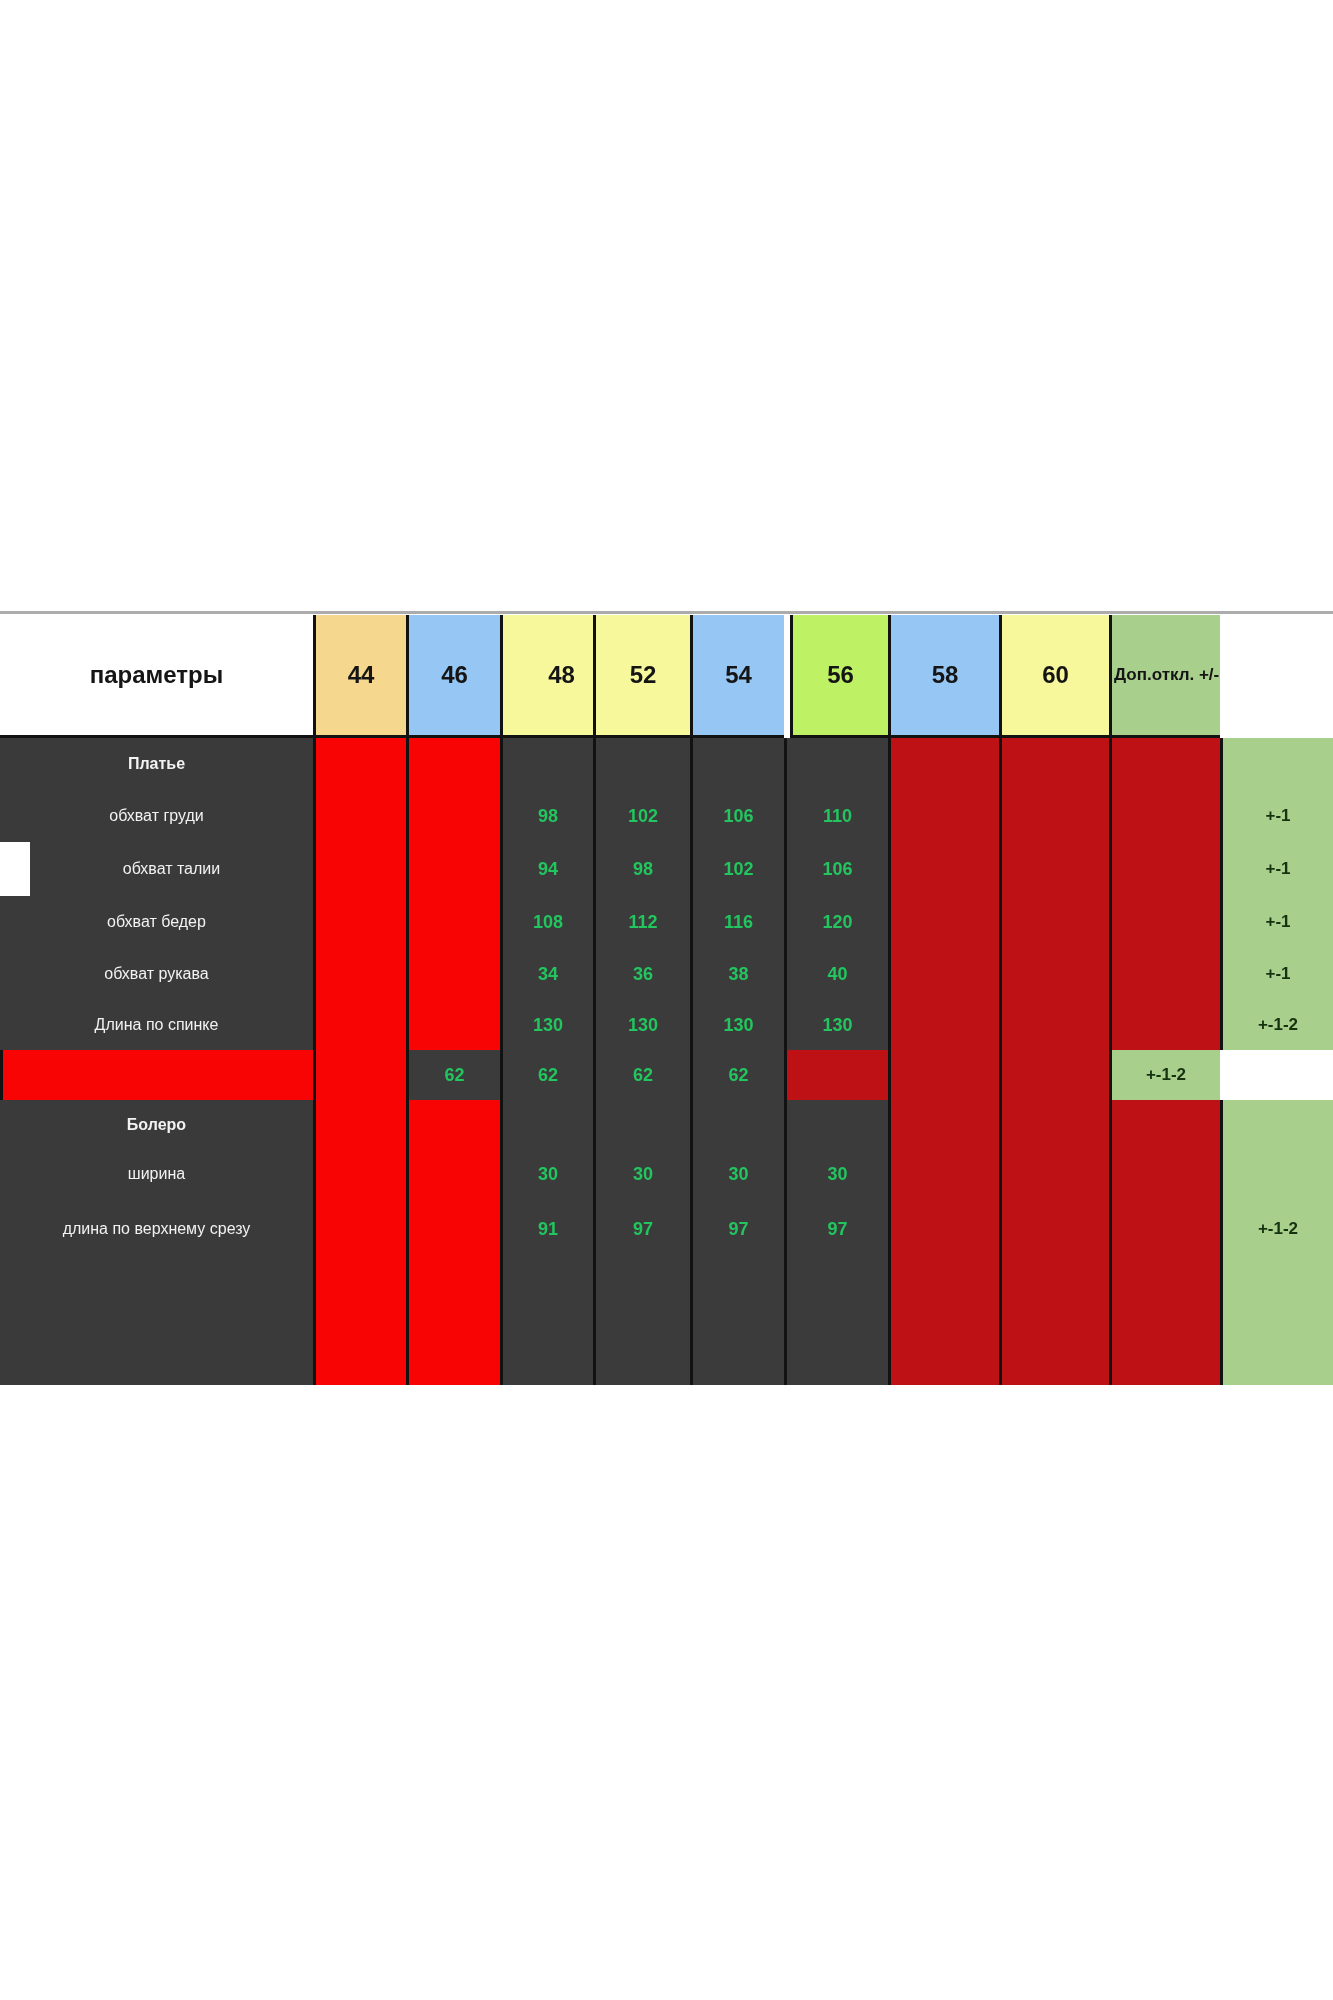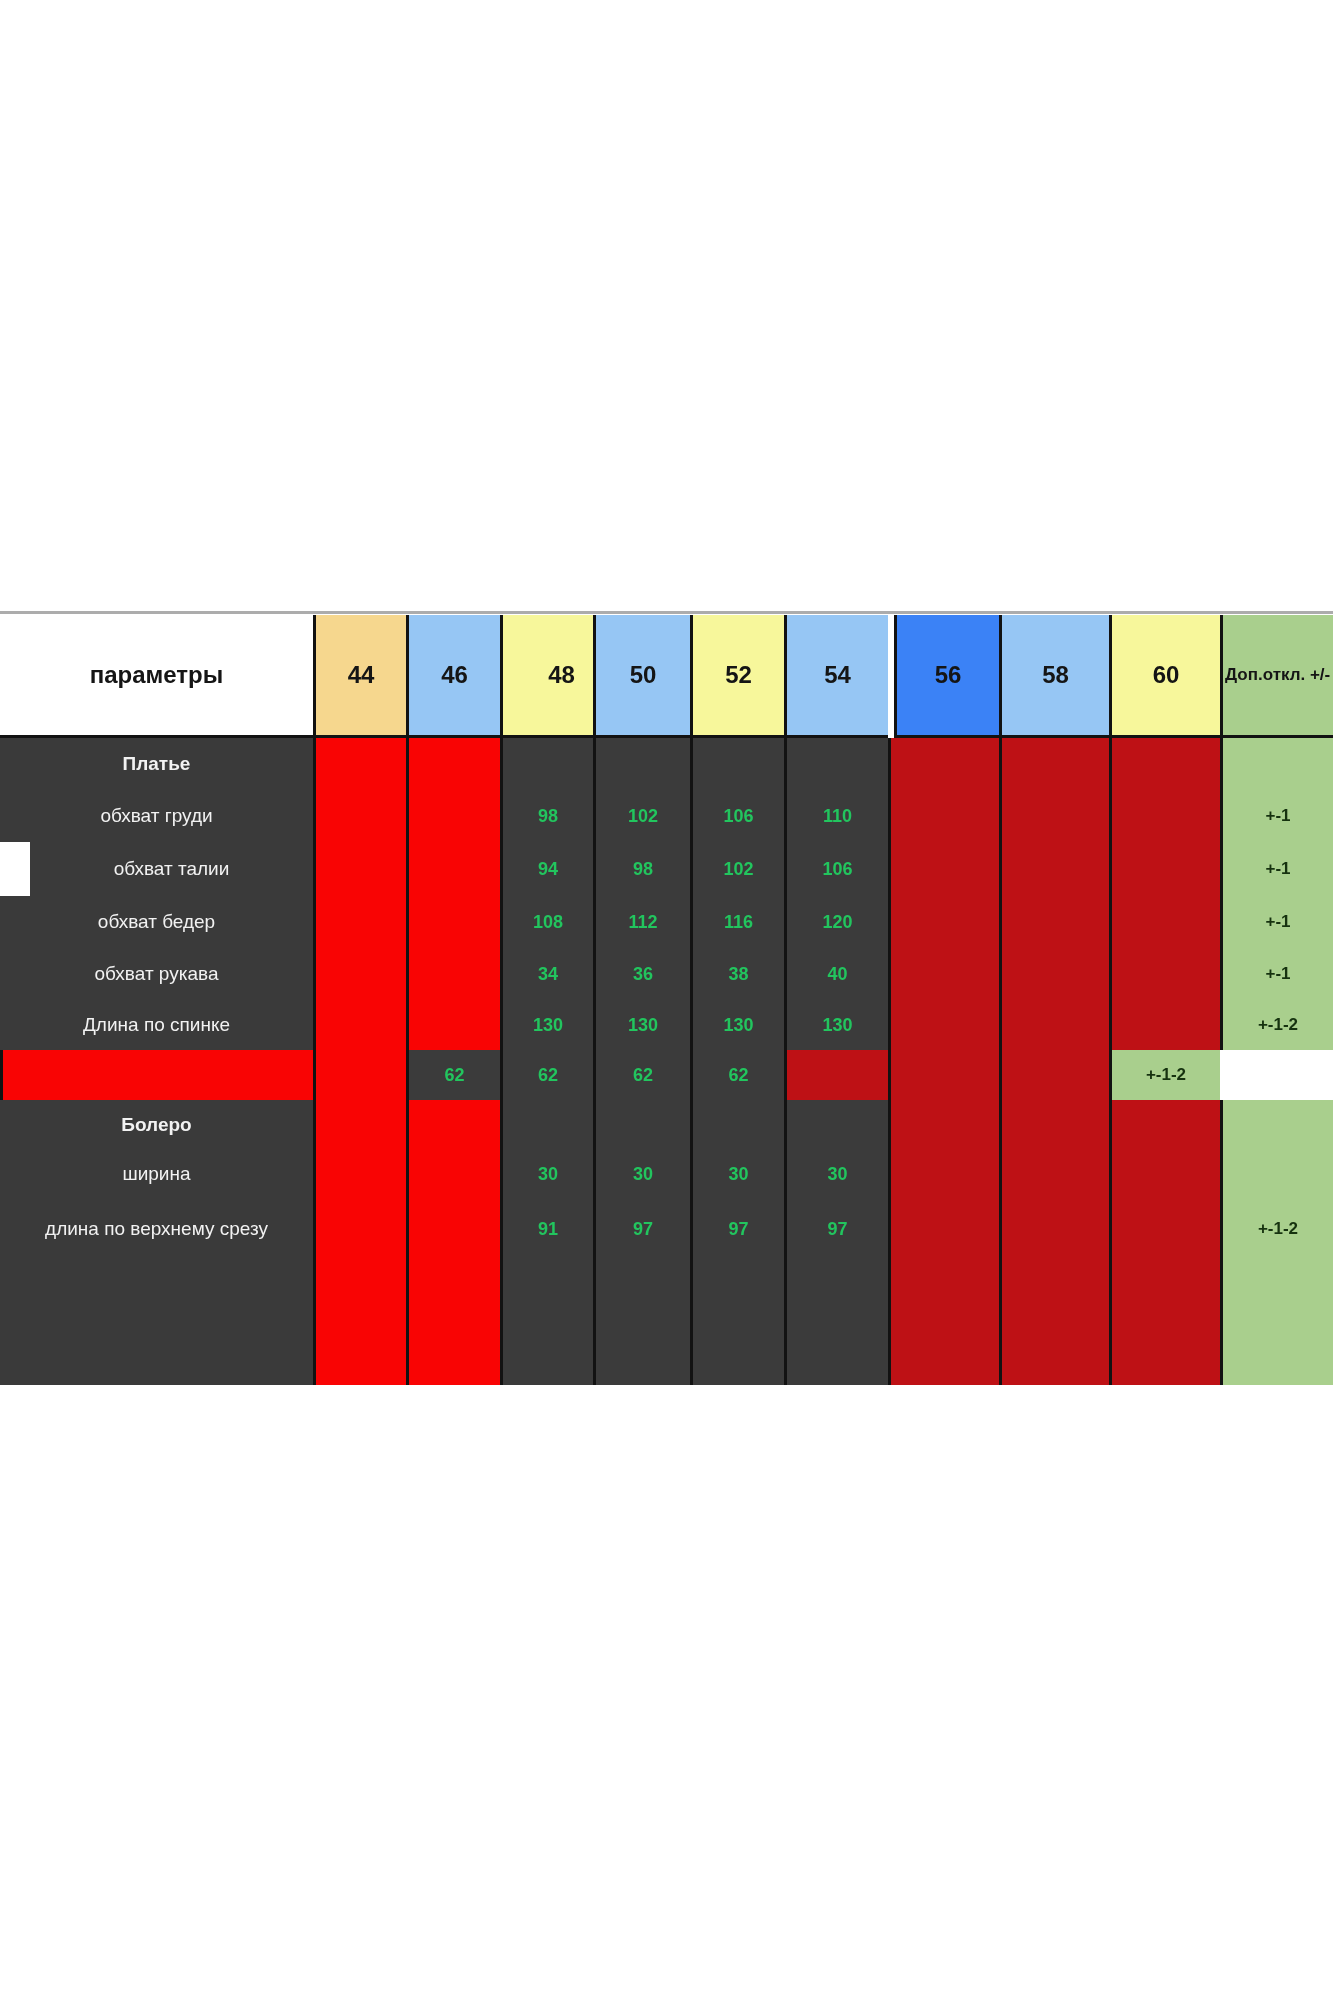--- a/index.html
+++ b/index.html
@@ -40,40 +40,39 @@
     border-bottom: 3px solid #121212;
     font-weight: bold;
     font-size: 24px;
     color: #151515;
   }
   .hcell.devh {
     justify-content: flex-start;
     padding-left: 2px;
     font-size: 17px;
   }
-  .lbl { color: #F2F2F2; font-size: 19px; }
+  .lbl { color: #F2F2F2; font-size: 16px; }
   .lbl.bold { font-weight: bold; }
   .val { color: #22c55e; font-size: 18px; font-weight: 600; }
   .dev { color: #16320F; font-size: 17px; font-weight: bold; }
 </style>
 </head>
 <body>
 
 <div class="canvas">
   <div class="top-rule"></div>
   <div class="table" id="size-table">
       <div class="row">
         <div class="cell hcell" style="background: rgb(255, 255, 255); text-align: right;">параметры</div>
         <div class="cell hcell bl" style="background: rgb(246, 215, 142);">44</div>
         <div class="cell hcell bl" style="background: rgb(150, 198, 244);">46</div>
         <div class="cell hcell bl" style="background: rgb(247, 247, 155); padding-left: 27px;">48</div>
-        <div class="cell hcell bl" style="background: rgb(150, 198, 244);">50</div>
         <div class="cell hcell bl" style="background: rgb(247, 247, 155);">52</div>
         <div class="cell hcell bl" style="background: rgb(150, 198, 244);">54</div>
-        <div class="cell hcell bl" style="background: #3b82f6; margin-left: 6px;">56</div>
+        <div class="cell hcell bl" style="background: #bef264; margin-left: 6px;">56</div>
         <div class="cell hcell bl" style="background: rgb(150, 198, 244);">58</div>
         <div class="cell hcell bl" style="background: rgb(247, 247, 155);">60</div>
         <div class="cell hcell bl devh" style="background: rgb(169, 207, 141);">Доп.откл. +/-</div>
       </div>
       <div class="row">
         <div class="cell lbl bold" style="height: 52px; background: rgb(58, 58, 58);">Платье</div>
         <div class="cell bl" style="height: 52px; background: rgb(249, 4, 4);"></div>
         <div class="cell bl" style="height: 52px; background: rgb(249, 4, 4);"></div>
         <div class="cell bl val" style="height: 52px; background: rgb(59, 59, 59);"></div>
         <div class="cell bl val" style="height: 52px; background: rgb(59, 59, 59);"></div>

